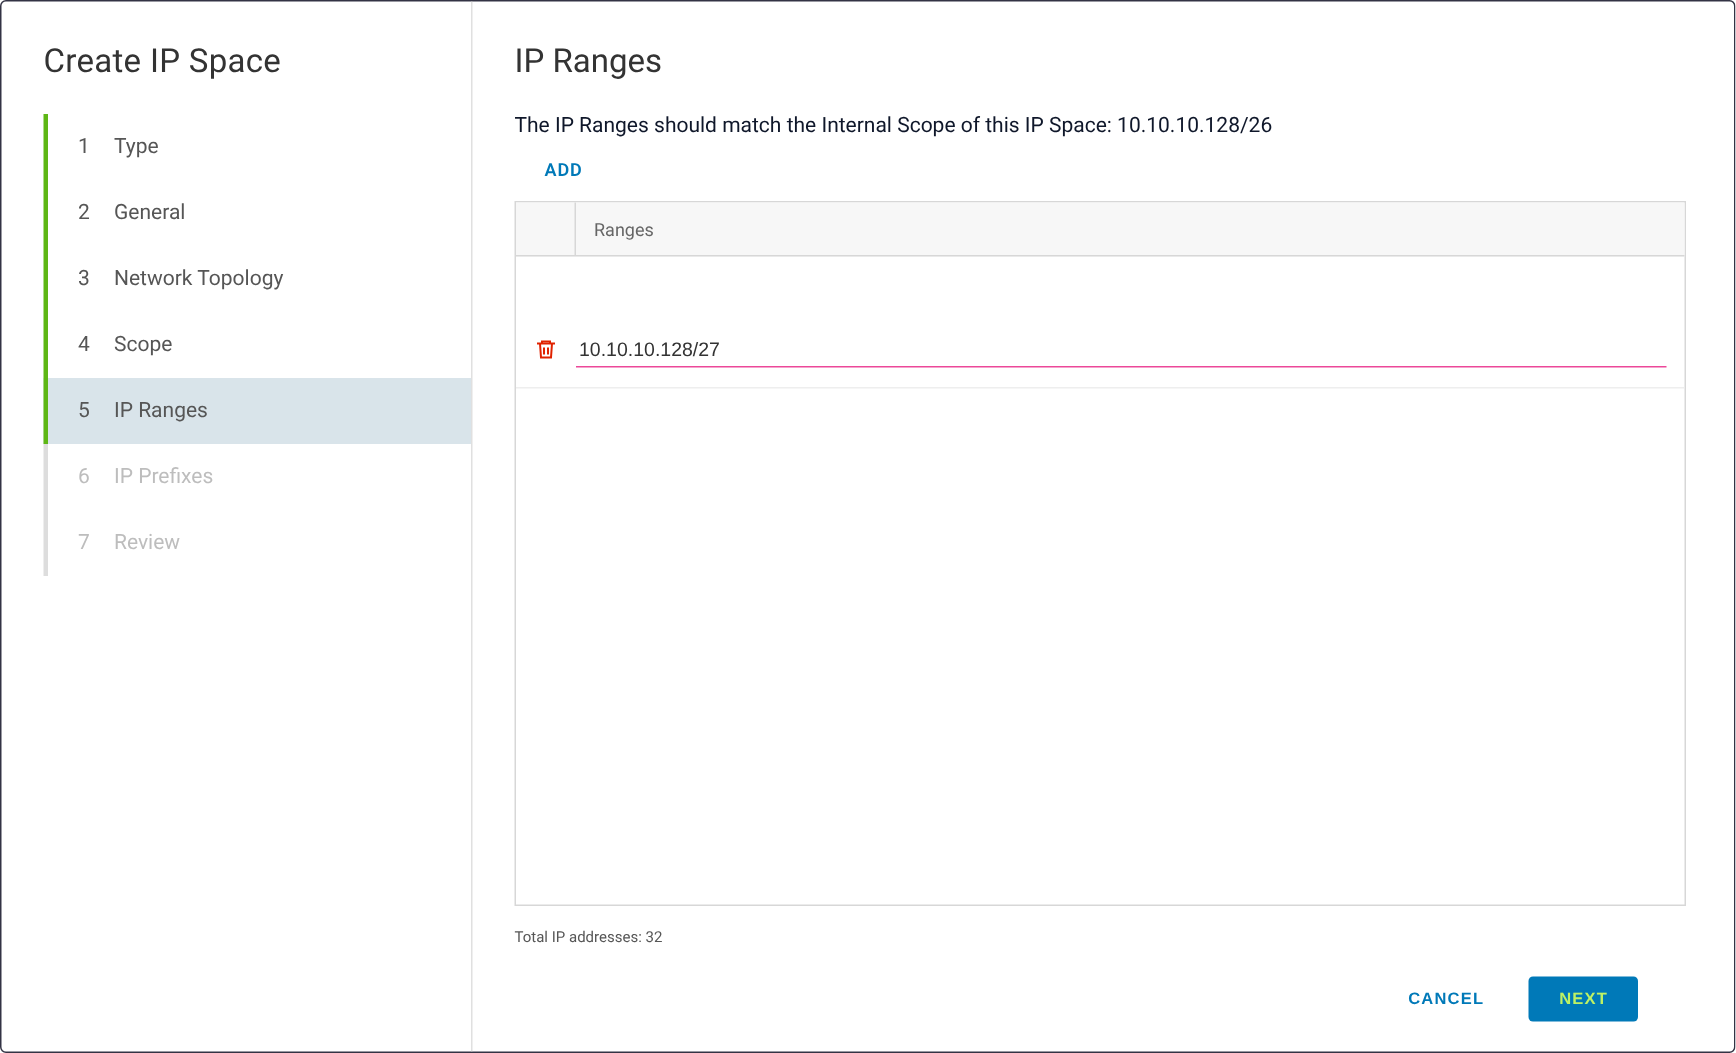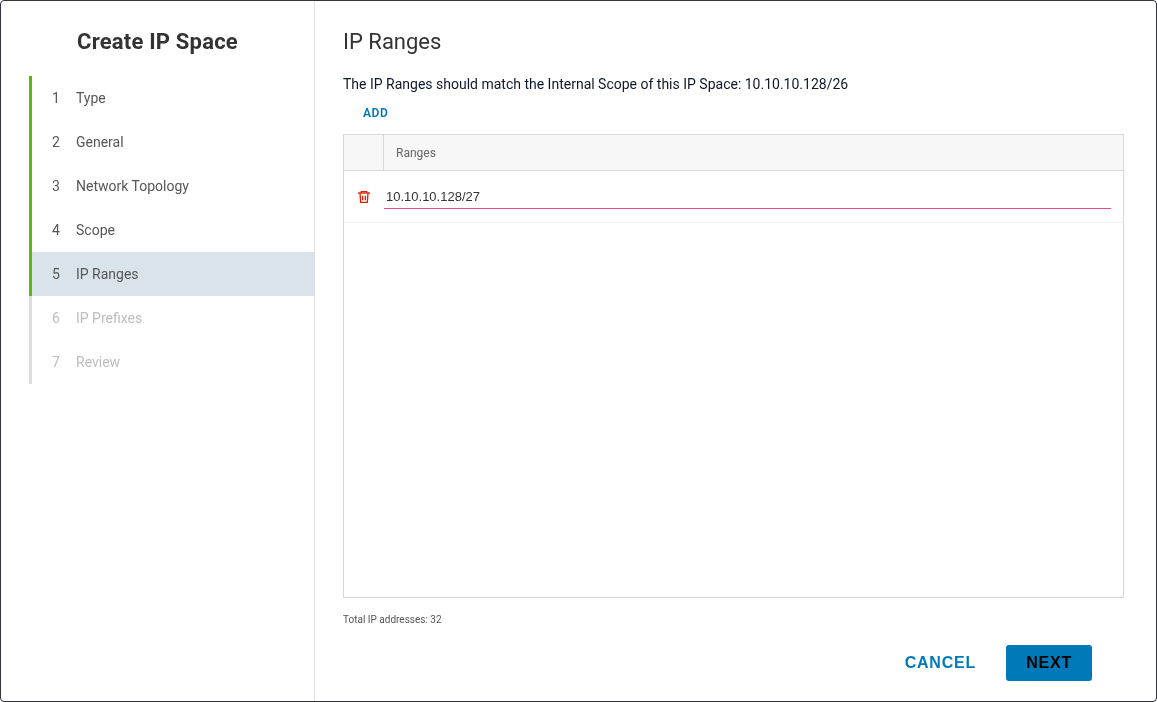--- a/index.html
+++ b/index.html
@@ -31,25 +31,24 @@
     
     .sidebar {
       width: 314px;
       border-right: 1px solid #e0e0e0;
       padding-top: 28px;
       display: flex;
       flex-direction: column;
     }
     .sidebar-title {
       font-size: 22px;
-      font-weight: 700;
+      font-weight: 400;
       color: #333;
       padding: 0 28px 22px 28px;
       letter-spacing: 0.2px;
-      text-align: center;
     }
     .steps {
       list-style: none;
       margin-left: 28px;
     }
     .step {
       position: relative;
       padding: 14px 0 14px 20px;
       font-size: 14px;
       color: #565656;
@@ -105,20 +104,21 @@
       margin-left: 20px;
       margin-bottom: 14px;
       cursor: pointer;
     }
     
     .table-wrap {
       border: 1px solid #d7d7d7;
       display: flex;
       flex-direction: column;
       height: 494px;
+      gap: 36px;
     }
     .table-header {
       display: flex;
       background: #f7f7f7;
       border-bottom: 1px solid #d7d7d7;
       height: 36px;
       align-items: center;
     }
     .th-actions {
       width: 40px;
@@ -186,41 +186,41 @@
     }
     
     .footer {
       display: flex;
       justify-content: flex-end;
       align-items: center;
       gap: 14px;
       padding: 20px 32px 20px 0;
     }
     .btn {
-      font-size: 16px;
+      font-size: 11px;
       font-weight: 600;
       letter-spacing: 0.8px;
       text-transform: uppercase;
       padding: 9px 16px;
       border-radius: 3px;
       cursor: pointer;
       border: none;
       background: none;
     }
     .btn-cancel {
       color: #0079b8;
     }
     .btn-previous {
       color: #0079b8;
       border: 1px solid #0079b8;
       padding: 8px 16px;
     }
     .btn-next {
       background: #0079b8;
-      color: #000000;
+      color: #bef264;
       padding: 9px 20px;
     }
   </style>
 </head>
 <body>
 
 <div class="modal">
   <div class="modal-body">
 
     <div class="sidebar">

